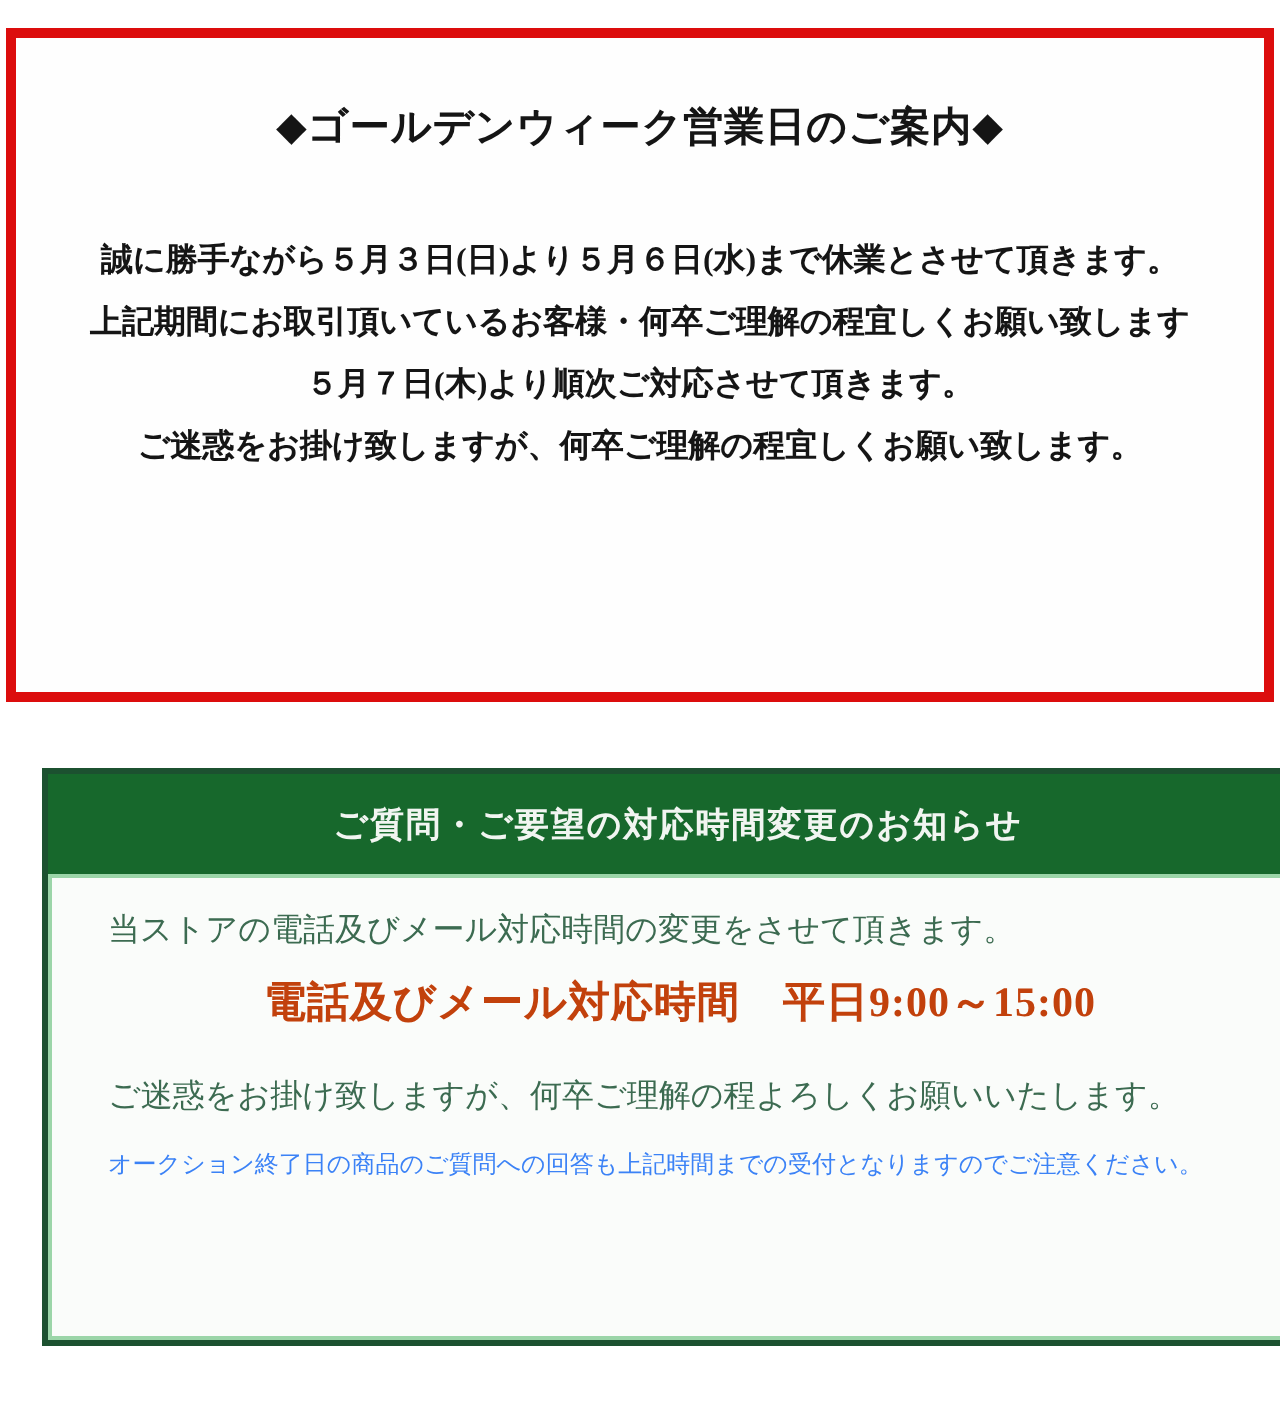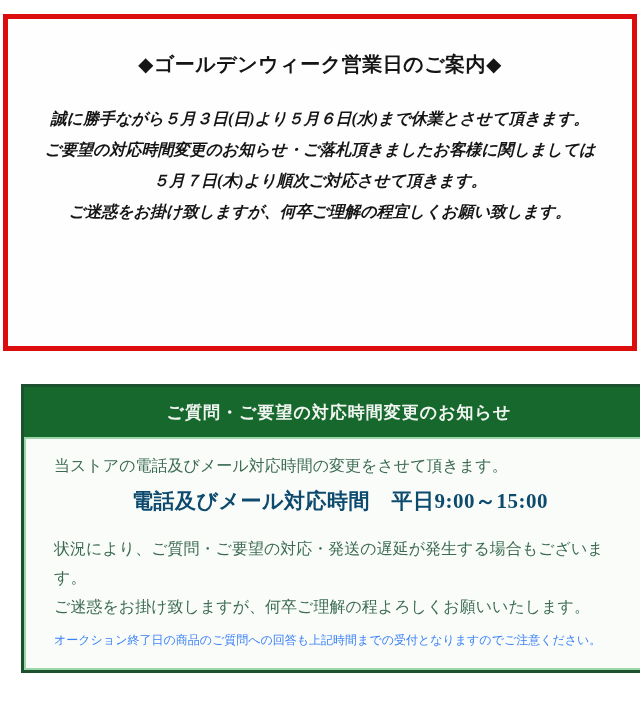--- a/index.html
+++ b/index.html
@@ -29,22 +29,21 @@
     color: #151515;
   }
   .gw-title {
     margin-top: 30px;
     font-size: 20px;
     line-height: 30px;
     font-weight: bold;
     letter-spacing: 0.5px;
   }
   .gw-par1 {
-    margin-top: 24px;
-    font-style: italic;
+    margin-top: 36px;
   }
   .gw-par2 {
     margin-top: 30px;
   }
   .gw-line {
     font-size: 16px;
     line-height: 31px;
     font-weight: bold;
   }
 
@@ -82,60 +81,59 @@
   }
   .hours-intro-line, .hours-caution-line {
     line-height: 29px;
   }
   .hours-highlight {
     margin-top: 6px;
     font-size: 21px;
     line-height: 30px;
     font-weight: bold;
     text-align: center;
-    color: #0c4a6e;
+    color: #c2410c;
     letter-spacing: 0.5px;
   }
   .hours-caution {
     margin-top: 18px;
   }
   .hours-note {
     margin-top: 10px;
     font-size: 12px;
     line-height: 18px;
     color: #3b82f6;
   }
 </style>
 </head>
 <body>
 
 <div class="gw-box">
   <div class="gw-title">◆ゴールデンウィーク営業日のご案内◆</div>
 
   <div class="gw-par1">
     <div class="gw-line">誠に勝手ながら５月３日(日)より５月６日(水)まで休業とさせて頂きます。</div>
-    <div class="gw-line">ご要望の対応時間変更のお知らせ・ご落札頂きましたお客様に関しましては</div>
+    <div class="gw-line">上記期間にお取引頂いているお客様・何卒ご理解の程宜しくお願い致します</div>
     <div class="gw-line">５月７日(木)より順次ご対応させて頂きます。</div>
     <div class="gw-line">ご迷惑をお掛け致しますが、何卒ご理解の程宜しくお願い致します。</div>
   </div>
 
   <div class="gw-par2">
   </div>
 </div>
 
 <div class="hours-box">
   <div class="hours-header">ご質問・ご要望の対応時間変更のお知らせ</div>
 
   <div class="hours-body">
     <div class="hours-intro">
       <div class="hours-intro-line">当ストアの電話及びメール対応時間の変更をさせて頂きます。</div>
     </div>
 
     <div class="hours-highlight">電話及びメール対応時間　平日9:00～15:00</div>
 
     <div class="hours-caution">
-      <div class="hours-caution-line">状況により、ご質問・ご要望の対応・発送の遅延が発生する場合もございます。</div>
       <div class="hours-caution-line">ご迷惑をお掛け致しますが、何卒ご理解の程よろしくお願いいたします。</div>
     </div>
 
     <div class="hours-note">オークション終了日の商品のご質問への回答も上記時間までの受付となりますのでご注意ください。</div>
   </div>
 </div>
 
 </body></html>

